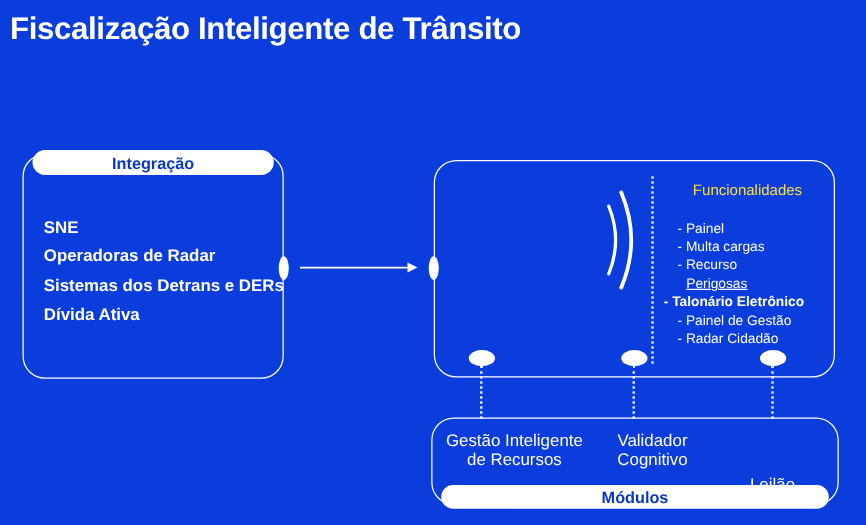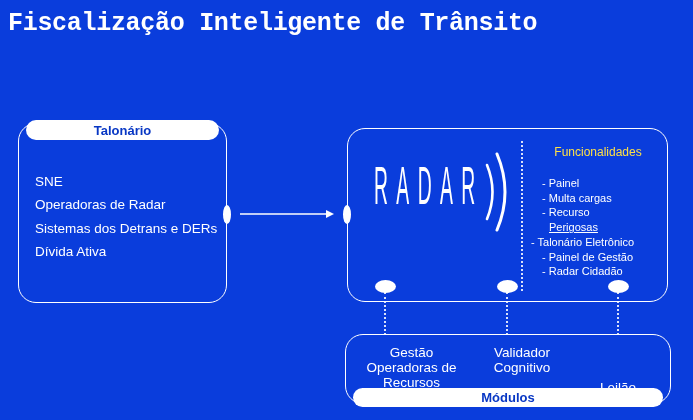--- a/index.html
+++ b/index.html
@@ -16,21 +16,20 @@
 
   .title {
     position: absolute;
     left: 8px;
     top: 9px;
     font-size: 25px;
     font-weight: 700;
     letter-spacing: -0.3px;
     color: #FFFFFF;
     white-space: nowrap;
-    font-family: Liberation Mono, monospace;
   }
 
   .box {
     position: absolute;
     border: 1.5px solid #FFFFFF;
     border-radius: 18px;
   }
 
   
   .integration-box { left: 18px; top: 123px; width: 209px; height: 180px; }
@@ -51,20 +50,21 @@
 
   .int-list {
     position: absolute;
     left: 16px;
     top: 46px;
     list-style: none;
     color: #FFFFFF;
     font-size: 13.5px;
     line-height: 23.3px;
     white-space: nowrap;
+    font-weight: bold;
   }
 
   
   .dot-v {
     position: absolute;
     width: 8px;
     height: 19px;
     background: #FFFFFF;
     border-radius: 50%;
   }
@@ -133,21 +133,21 @@
   .func-list {
     position: absolute;
     left: 194px;
     top: 47px;
     color: #FFFFFF;
     font-size: 11px;
     line-height: 14.7px;
     white-space: nowrap;
   }
   .func-item.cont { padding-left: 7px; text-decoration: underline; }
-  .func-item.bold { font-weight: 400; margin-left: -11px; text-align: right; }
+  .func-item.bold { font-weight: 700; margin-left: -11px; text-align: right; }
 
   
   .vconn {
     position: absolute;
     top: 292px;
     height: 43px;
     width: 0;
     border-left: 2px dotted rgba(255,255,255,0.85);
   }
   .vconn-1 { left: 384px; }
@@ -170,42 +170,39 @@
 </style>
 </head>
 <body>
 
 <div class="canvas">
 
   <div class="title">Fiscalização Inteligente de Trânsito</div>
 
   <div class="box integration-box">
     <div class="pill pill-int">
-      <span>Talonário</span>
+      <span>Integração</span>
     </div>
     <ul class="int-list">
       <li>SNE</li>
       <li>Operadoras de Radar</li>
       <li>Sistemas dos Detrans e DERs</li>
       <li>Dívida Ativa</li>
     </ul>
     <span class="dot-v dot-int-right"></span>
   </div>
 
   <svg class="flow-arrow" width="100" height="16" viewBox="0 0 100 16">
     <line x1="2" y1="8" x2="90" y2="8" stroke="#FFFFFF" stroke-width="1.4"></line>
     <path d="M88 4 L96 8 L88 12 Z" fill="#FFFFFF"></path>
   </svg>
 
   <div class="box radar-box">
     <span class="dot-v dot-radar-left"></span>
 
-    <div class="radar-logo">
-      <span class="radar-text">RADAR</span>
-    </div>
     <svg class="radar-waves" width="32" height="82" viewBox="0 0 32 82">
       <path d="M6 14 Q17 41 6 68" fill="none" stroke="#FFFFFF" stroke-width="2.6" stroke-linecap="round"></path>
       <path d="M16 3 Q32 41 16 79" fill="none" stroke="#FFFFFF" stroke-width="3" stroke-linecap="round"></path>
     </svg>
 
     <div class="vdivider"></div>
 
     <div class="func-title">Funcionalidades</div>
 
     <div class="func-list">
@@ -221,21 +218,21 @@
     <span class="dot-h dot-b1"></span>
     <span class="dot-h dot-b2"></span>
     <span class="dot-h dot-b3"></span>
   </div>
 
   <div class="vconn vconn-1"></div>
   <div class="vconn vconn-2"></div>
   <div class="vconn vconn-3"></div>
 
   <div class="box modules-box">
-    <div class="module-label mod-1">Gestão Operadoras de Recursos</div>
+    <div class="module-label mod-1">Gestão Inteligente de Recursos</div>
     <div class="module-label mod-2">Validador Cognitivo</div>
     <div class="module-label mod-3">Leilão</div>
     <div class="pill pill-mod">
       <span>Módulos</span>
     </div>
   </div>
 
 </div>
 
 </body></html>

